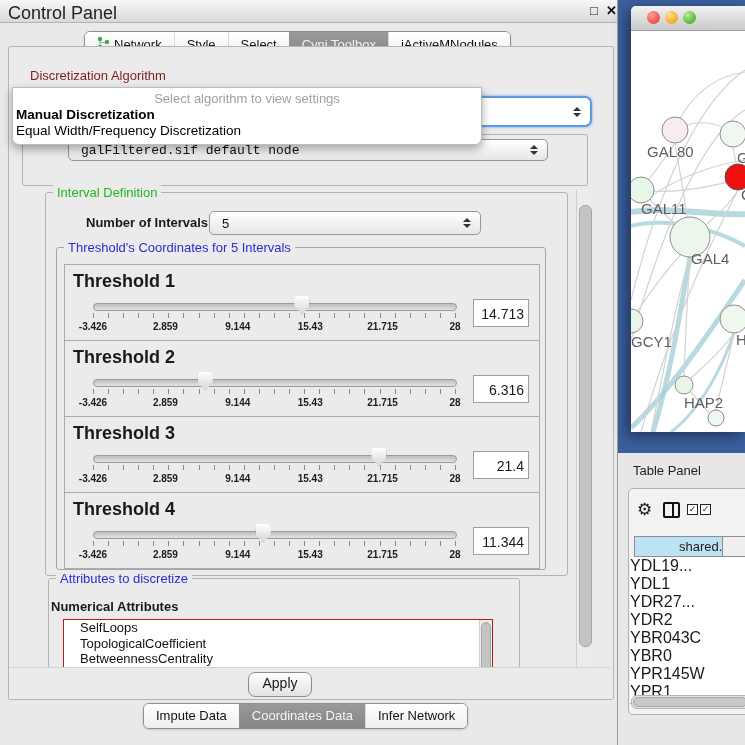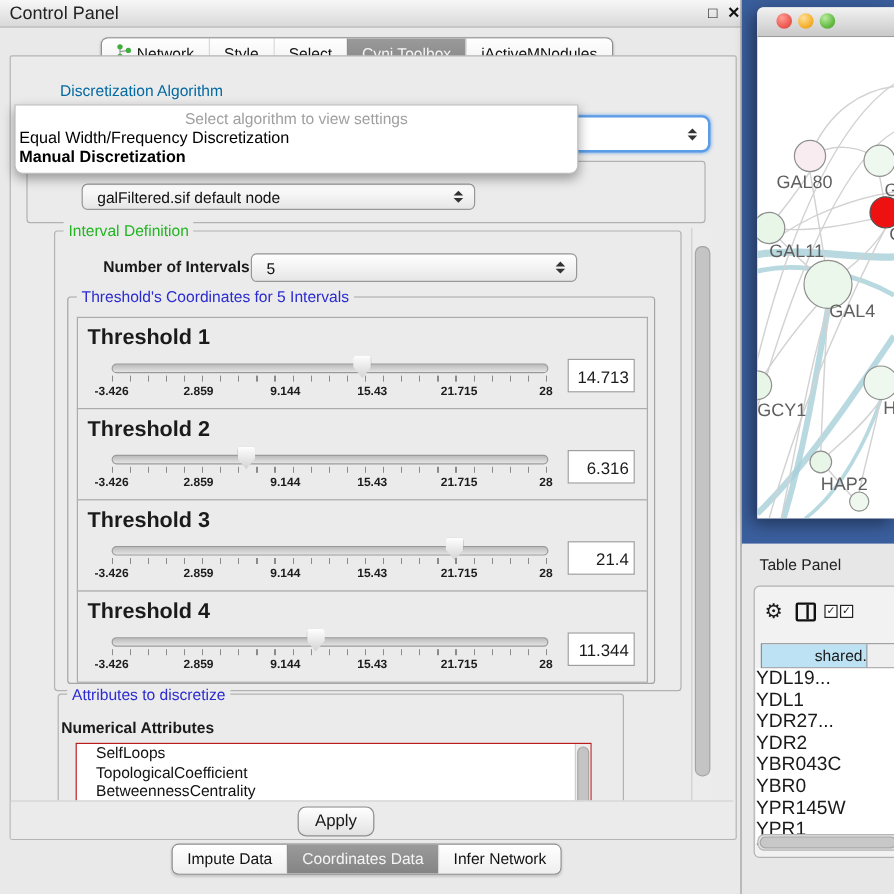--- a/index.html
+++ b/index.html
@@ -3,40 +3,40 @@
 <meta charset="utf-8">
 <style>
   html,body{margin:0;padding:0;background:#e9e9e9;}
   #app{position:relative;width:745px;height:745px;overflow:hidden;
        font-family:"Liberation Sans",sans-serif;color:#1a1a1a;background:#e9e9e9;}
   .abs{position:absolute;}
 
   
   #titlebar{left:0;top:0;width:618px;height:22px;
     background:linear-gradient(#f7f7f7,#d9d9d9);border-bottom:1px solid #b3b3b3;}
-  #titlebar .t{position:absolute;left:8px;top:3px;font-size:15px;color:#222;}
+  #titlebar .t{position:absolute;left:8px;top:3px;font-size:18px;color:#222;}
   .winbtn{position:absolute;top:3px;font-size:13px;color:#111;cursor:default;}
   #panel-right-border{left:617px;top:0;width:1px;height:745px;background:#9a9a9a;}
 
   
   .tabgroup{position:absolute;display:flex;border:1px solid #8f8f8f;border-radius:6px;
     background:#fdfdfd;overflow:hidden;box-shadow:0 1px 2px rgba(0,0,0,.15);}
   .tab{padding:4px 12px 5px;font-size:13px;white-space:nowrap;display:flex;align-items:center;gap:4px;
     border-left:1px solid #d9d9d9;background:linear-gradient(#ffffff,#efefef);color:#111;}
   .tab:first-child{border-left:none;}
   .tab.sel{background:linear-gradient(#9a9a9a,#848484);color:#f5f5f5;border-left-color:#8f8f8f;}
 
   
   #content{left:8px;top:46px;width:604px;height:652px;background:#ebebeb;
     border:1px solid #b5b5b5;border-radius:2px;}
 
   .groupbox{position:absolute;border:1px solid #b2b2b2;border-radius:3px;}
   .grouplabel{position:absolute;top:-8px;left:7px;background:#ebebeb;padding:0 4px;
     font-size:13px;white-space:nowrap;}
-  .lbl-green{color:#23b523;} .lbl-blue{color:#2b2bd0;} .lbl-gray{color:#0369a1;margin-left:20px;}
+  .lbl-green{color:#23b523;} .lbl-blue{color:#2b2bd0;} .lbl-gray{color:#7f1d1d;}
 
   .combo{position:absolute;background:linear-gradient(#ffffff,#e6e6e6);
     border:1px solid #979797;border-radius:5px;font-size:13px;color:#111;
     display:flex;align-items:center;padding:0 24px 0 12px;box-sizing:border-box;}
   .spin{position:absolute;right:9px;top:50%;transform:translateY(-50%);width:8px;height:10px;}
   .spin i{position:absolute;left:0;width:0;height:0;border-left:4px solid transparent;border-right:4px solid transparent;}
   .spin .up{top:0;border-bottom:4px solid #333;}
   .spin .dn{bottom:0;border-top:4px solid #333;}
 
   #algo-combo{left:28px;top:96px;width:560px;height:27px;border:2px solid #5b9ce6;
@@ -152,28 +152,28 @@
   <div id="algo-combo" class="abs">
     <span class="spin">
         <i class="up"></i>
         <i class="dn"></i>
       </span>
   </div>
 
   <div id="algo-popup" class="abs">
     <div class="prompt">Select algorithm to view settings</div>
     <div id="algo-opts">
+        <div class="opt first">Manual Discretization</div>
         <div class="opt">Equal Width/Frequency Discretization</div>
-        <div class="opt first">Manual Discretization</div>
       </div>
   </div>
 
   <div class="groupbox" style="left:22px;top:134px;width:564px;height:50px;">
     <span class="grouplabel">Table Data</span>
-    <div class="combo" style="left:45px;top:18px;width:328px;height:22px;">
+    <div class="combo" style="left:45px;top:4px;width:480px;height:22px;font-family:Liberation Mono, monospace;">
       <span>galFiltered.sif default node</span>
       <span class="spin">
           <i class="up"></i>
           <i class="dn"></i>
         </span>
     </div>
   </div>
 
   <div class="groupbox" style="left:45px;top:192px;width:521px;height:382px;">
     <span class="grouplabel lbl-green">Interval Definition</span>

